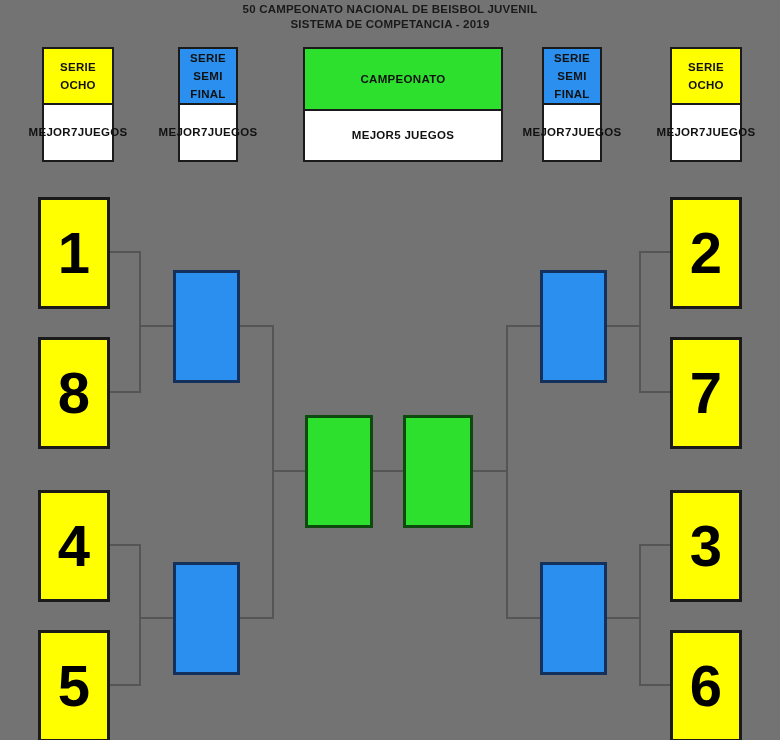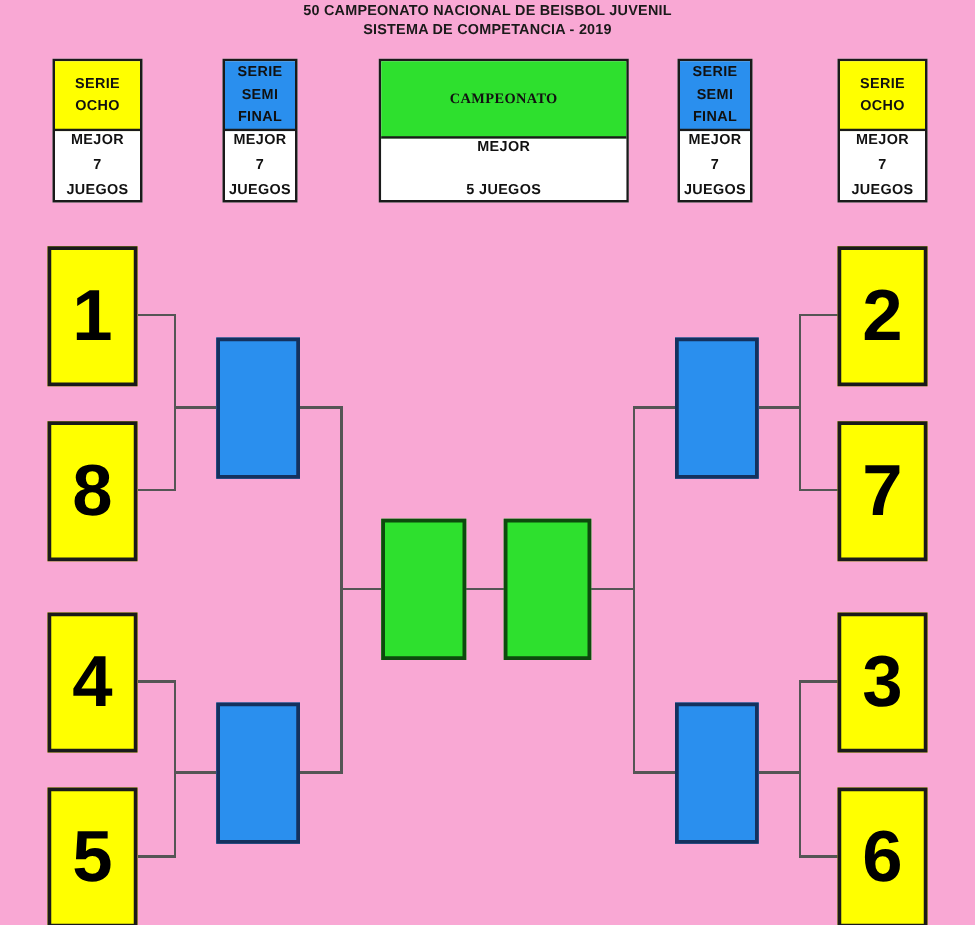--- a/index.html
+++ b/index.html
@@ -7,21 +7,21 @@
     padding: 0;
     background: #ffffff;
   }
   body {
     font-family: "Liberation Sans", sans-serif;
   }
   #page {
     position: relative;
     width: 780px;
     height: 740px;
-    background: #f9a8d4;
+    background: #737373;
     overflow: hidden;
   }
 
   
   .title-block {
     position: absolute;
     left: 0;
     top: 2px;
     width: 780px;
     text-align: center;
@@ -46,35 +46,35 @@
     box-sizing: border-box;
     width: 100%;
     display: flex;
     flex-direction: column;
     align-items: center;
     justify-content: center;
     border-bottom: 2px solid #1a1a1a;
   }
   .legend-head.yellow { background: #ffff00; }
   .legend-head.blue   { background: #2a8fee; }
-  .legend-head.green  { background: #2ee02e; font-family: Liberation Serif, serif; }
+  .legend-head.green  { background: #2ee02e; }
   .legend-head .ln {
     font-size: 11.5px;
     font-weight: bold;
     color: #111111;
     line-height: 18px;
     letter-spacing: 0.3px;
   }
   .legend-body {
     box-sizing: border-box;
     width: 100%;
     display: flex;
-    flex-direction: column;
+    flex-direction: row;
     align-items: center;
-    justify-content: space-between;
+    justify-content: center;
     background: #ffffff;
   }
   .legend-body .ln {
     font-size: 11.5px;
     font-weight: bold;
     color: #111111;
     line-height: 15px;
     letter-spacing: 0.3px;
   }
 

